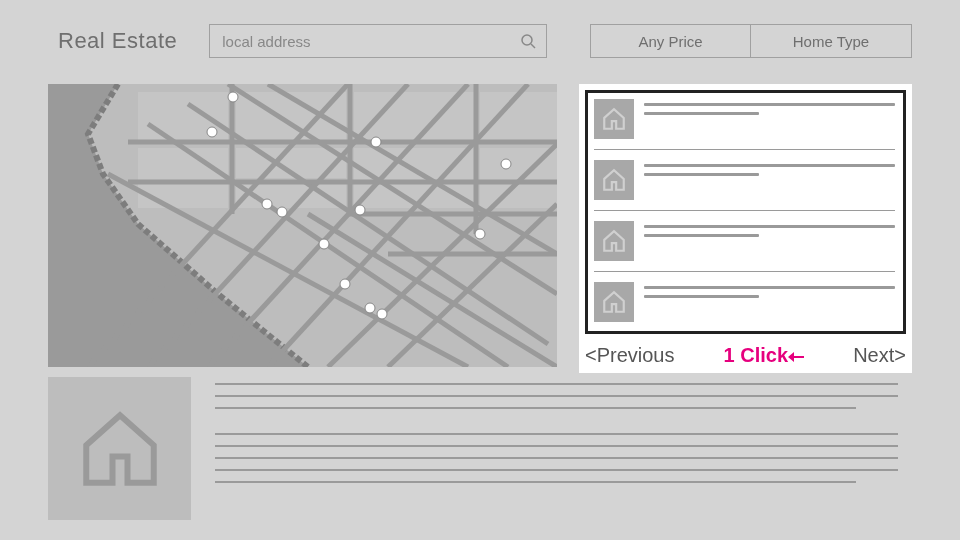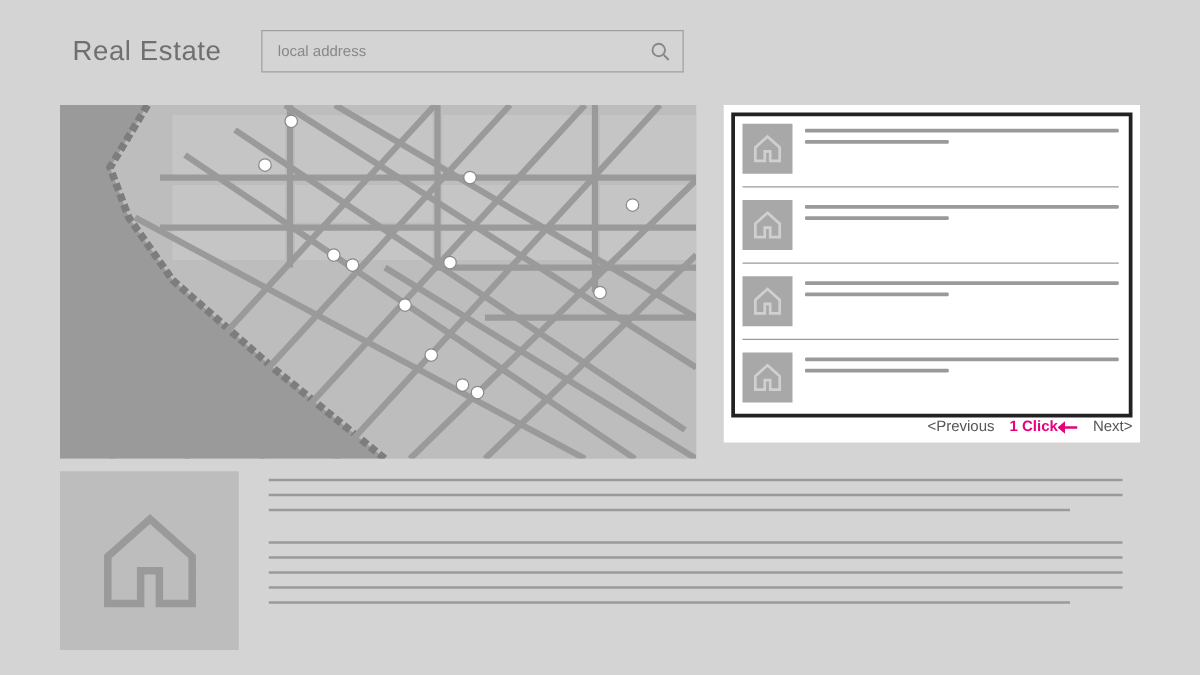--- a/index.html
+++ b/index.html
@@ -30,21 +30,21 @@
     height: 34px;
     border: 1px solid #a0a0a0;
     background: #d4d4d4;
   }
   .search-box input {
     width: 100%;
     height: 100%;
     border: none;
     background: transparent;
     padding: 0 40px 0 12px;
-    font-size: 12px;
+    font-size: 15px;
     color: #777;
     outline: none;
   }
   .search-box input::placeholder { color: #888; }
   .search-icon {
     position: absolute;
     right: 10px;
     top: 50%;
     transform: translateY(-50%);
     width: 16px;
@@ -115,22 +115,23 @@
   }
   .listing-lines { flex:1; padding-top:4px; }
   .line { height:3px; background:#9a9a9a; border-radius:1px; margin-bottom:6px; }
   .line.short { width:46%; }
   .listing-sep { height:1px; background:#9a9a9a; margin:2px 0 10px 0; }
 
   .pager {
     display:flex;
     gap:12px;
     align-items:center;
-    justify-content:flex-end;
-    font-size:12px;
+    justify-content:space-between;
+    padding-top:10px;
+    font-size:20px;
     color:#555;
   }
   .pager .prev, .pager .next { cursor:pointer; }
   .pager .click-label {
     color:#e6007e;
     font-weight:700;
     display:flex;
     align-items:center;
     gap:0;
   }
@@ -171,20 +172,24 @@
 <div class="header">
   <div class="brand">Real Estate</div>
   <div class="search-box">
     <input type="text" placeholder="local address" style="">
     <span class="search-icon">
       <svg viewBox="0 0 16 16" width="16" height="16">
           <circle cx="7" cy="7" r="5" fill="none" stroke="#888" stroke-width="1.5"></circle>
           <line x1="11" y1="11" x2="15" y2="15" stroke="#888" stroke-width="1.5"></line>
         </svg>
     </span>
+  </div>
+  <div class="filter-group">
+    <div class="filter-btn">Any Price</div>
+    <div class="filter-btn">Home Type</div>
   </div>
 </div>
 
 <div class="main">
   <div class="map">
     <svg width="509" height="283" viewBox="0 0 509 283">
 
       <path d="M0,0 L70,0 L40,50 L55,90 L90,140 L170,210 L260,283 L0,283 Z" fill="#9a9a9a"></path>
 
       <path d="M70,0 L40,50 L55,90 L90,140 L170,210 L260,283" fill="none" stroke="#7d7d7d" stroke-width="6" stroke-linejoin="miter" stroke-dasharray="6,3"></path>

